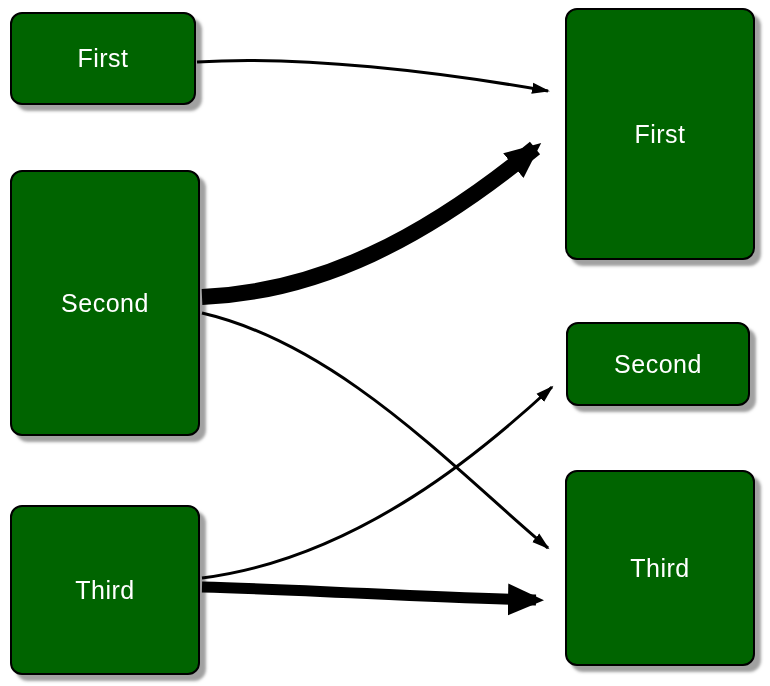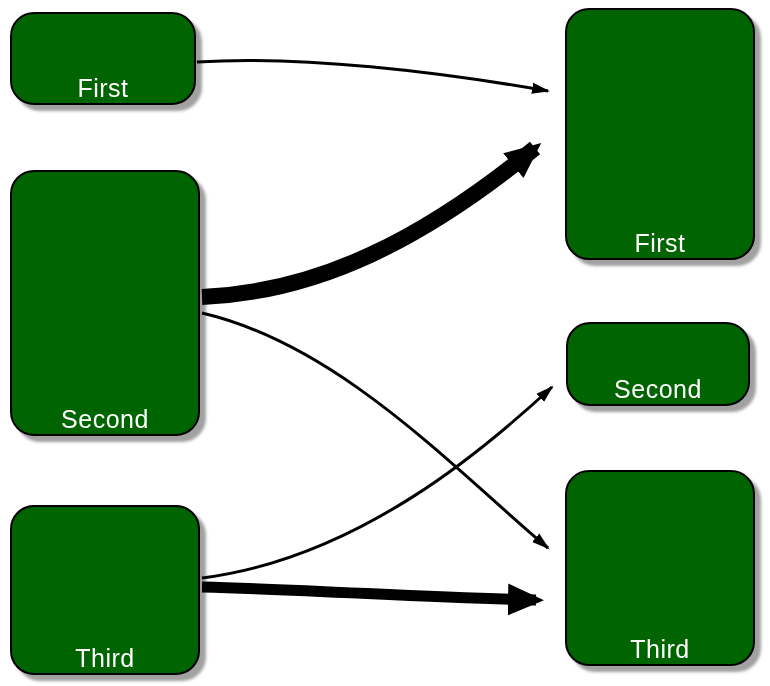--- a/index.html
+++ b/index.html
@@ -12,24 +12,24 @@
     position: relative;
     width: 770px;
     height: 686px;
     background: #ffffff;
     overflow: hidden;
   }
   .node {
     position: absolute;
     background: #006400;
     border: 2px solid #000000;
-    border-radius: 24px;
+    border-radius: 12px;
     box-shadow: 6px 6px 3px rgba(130,130,130,0.75);
     display: flex;
-    align-items: flex-end;
+    align-items: center;
     justify-content: center;
     box-sizing: border-box;
   }
   .node .label {
     color: #ffffff;
     font-size: 25px;
     letter-spacing: 0.5px;
     user-select: none;
   }
   svg.edges {

